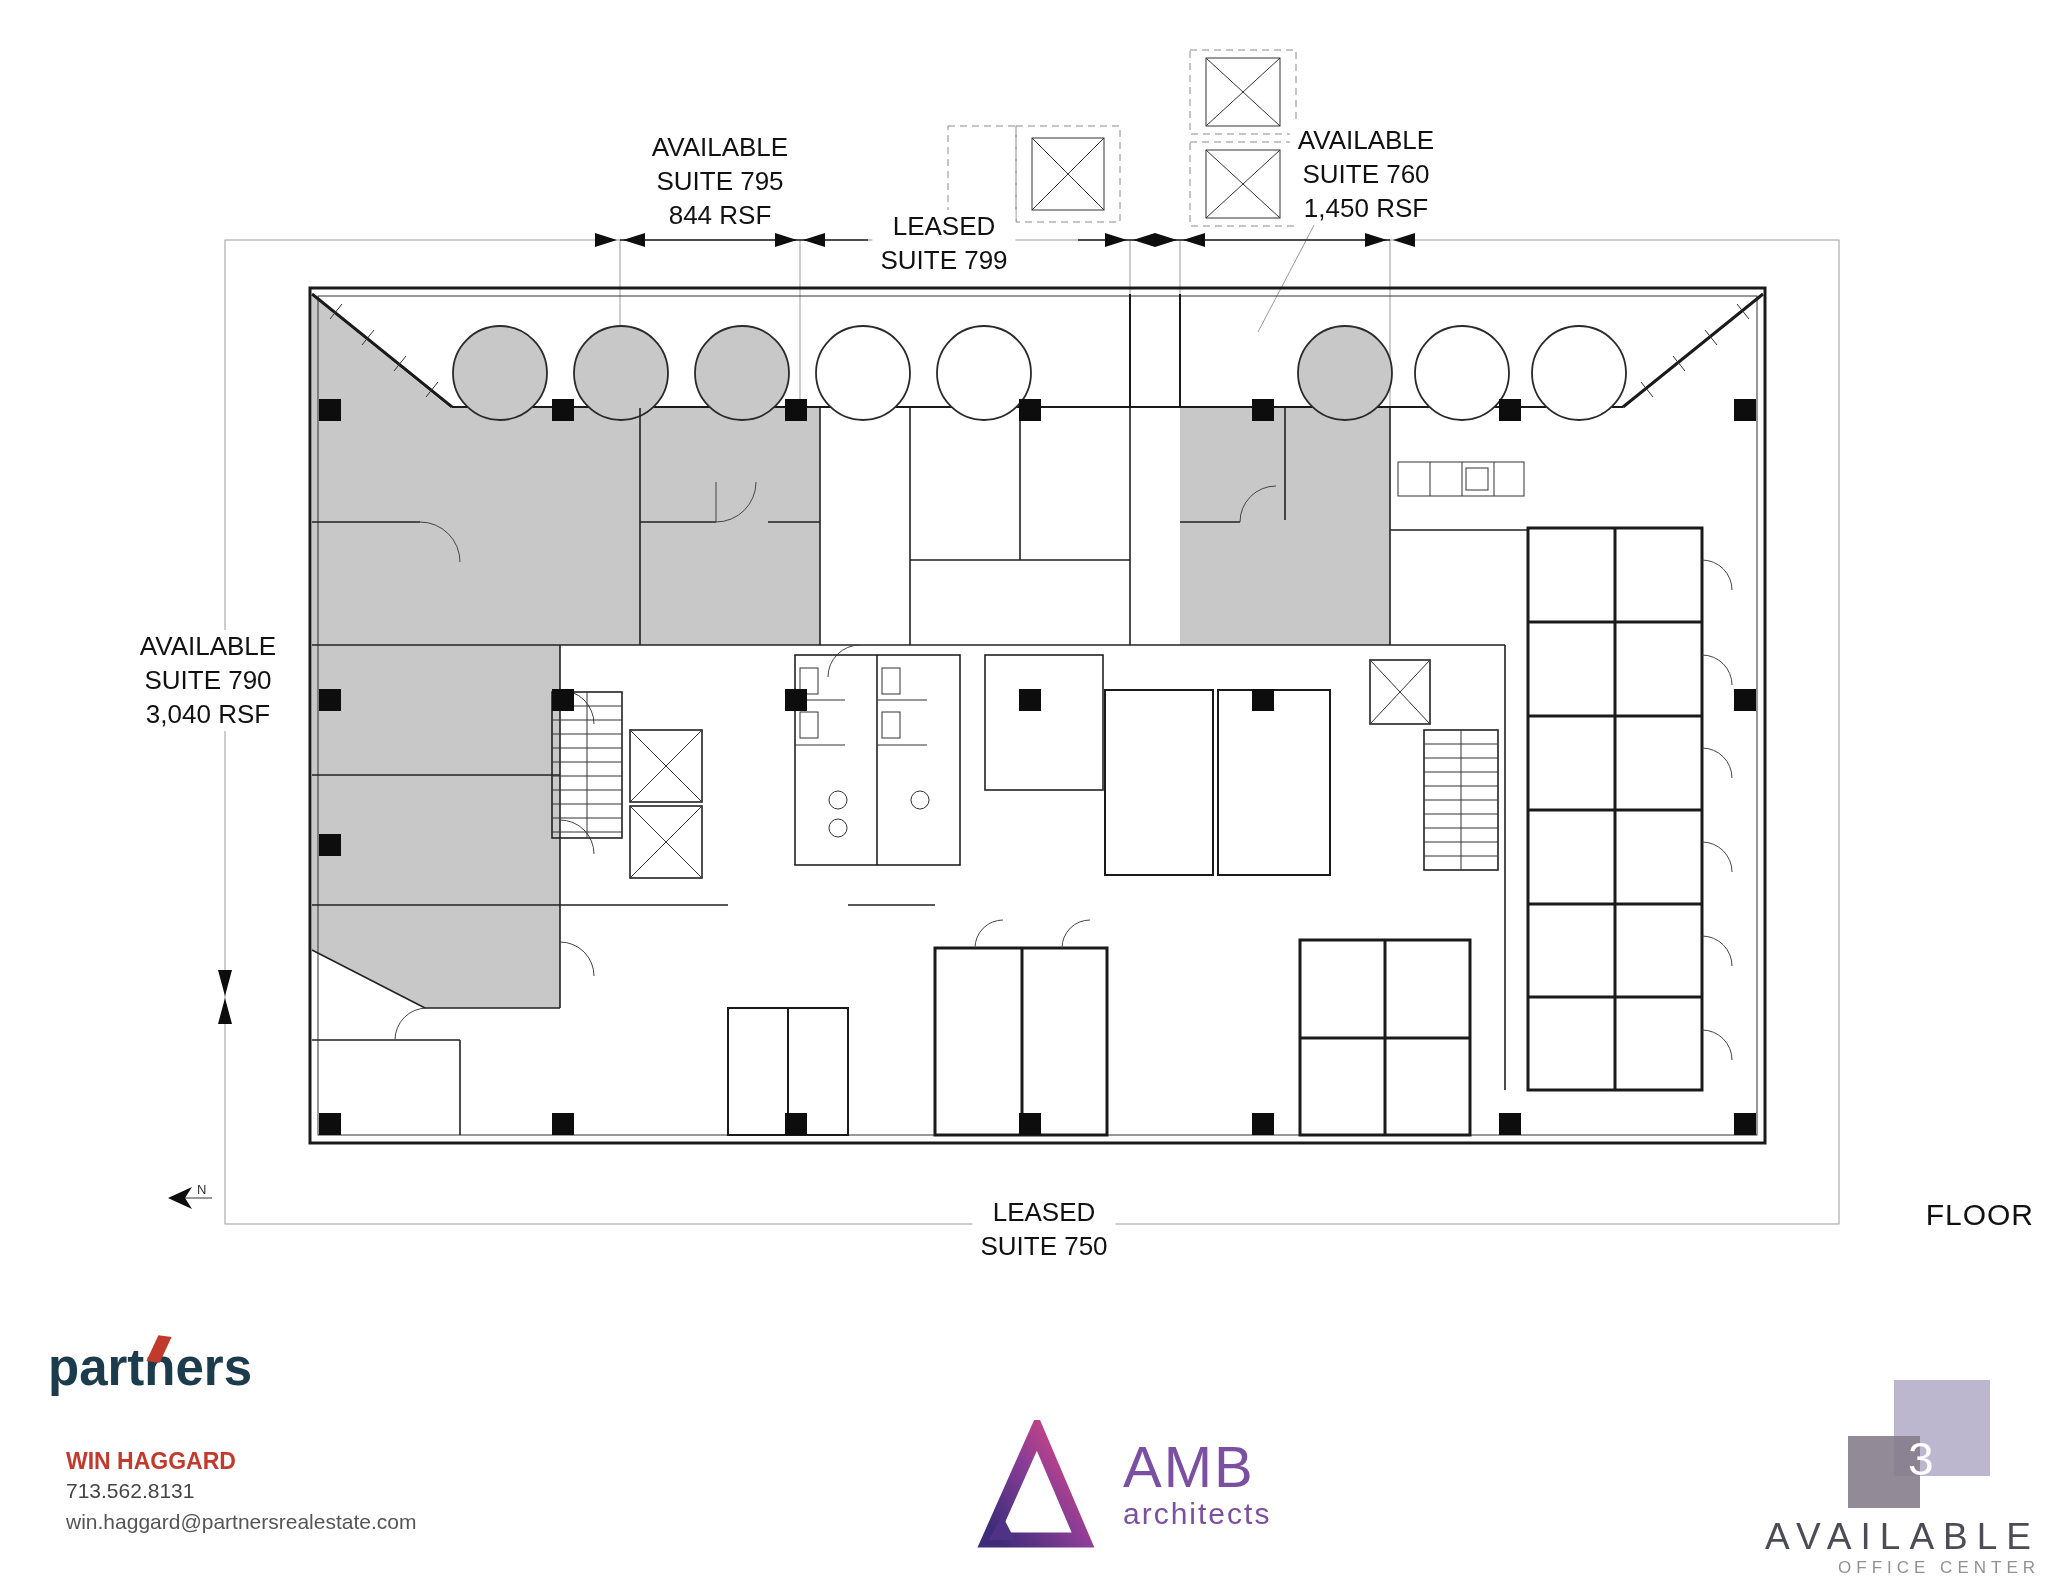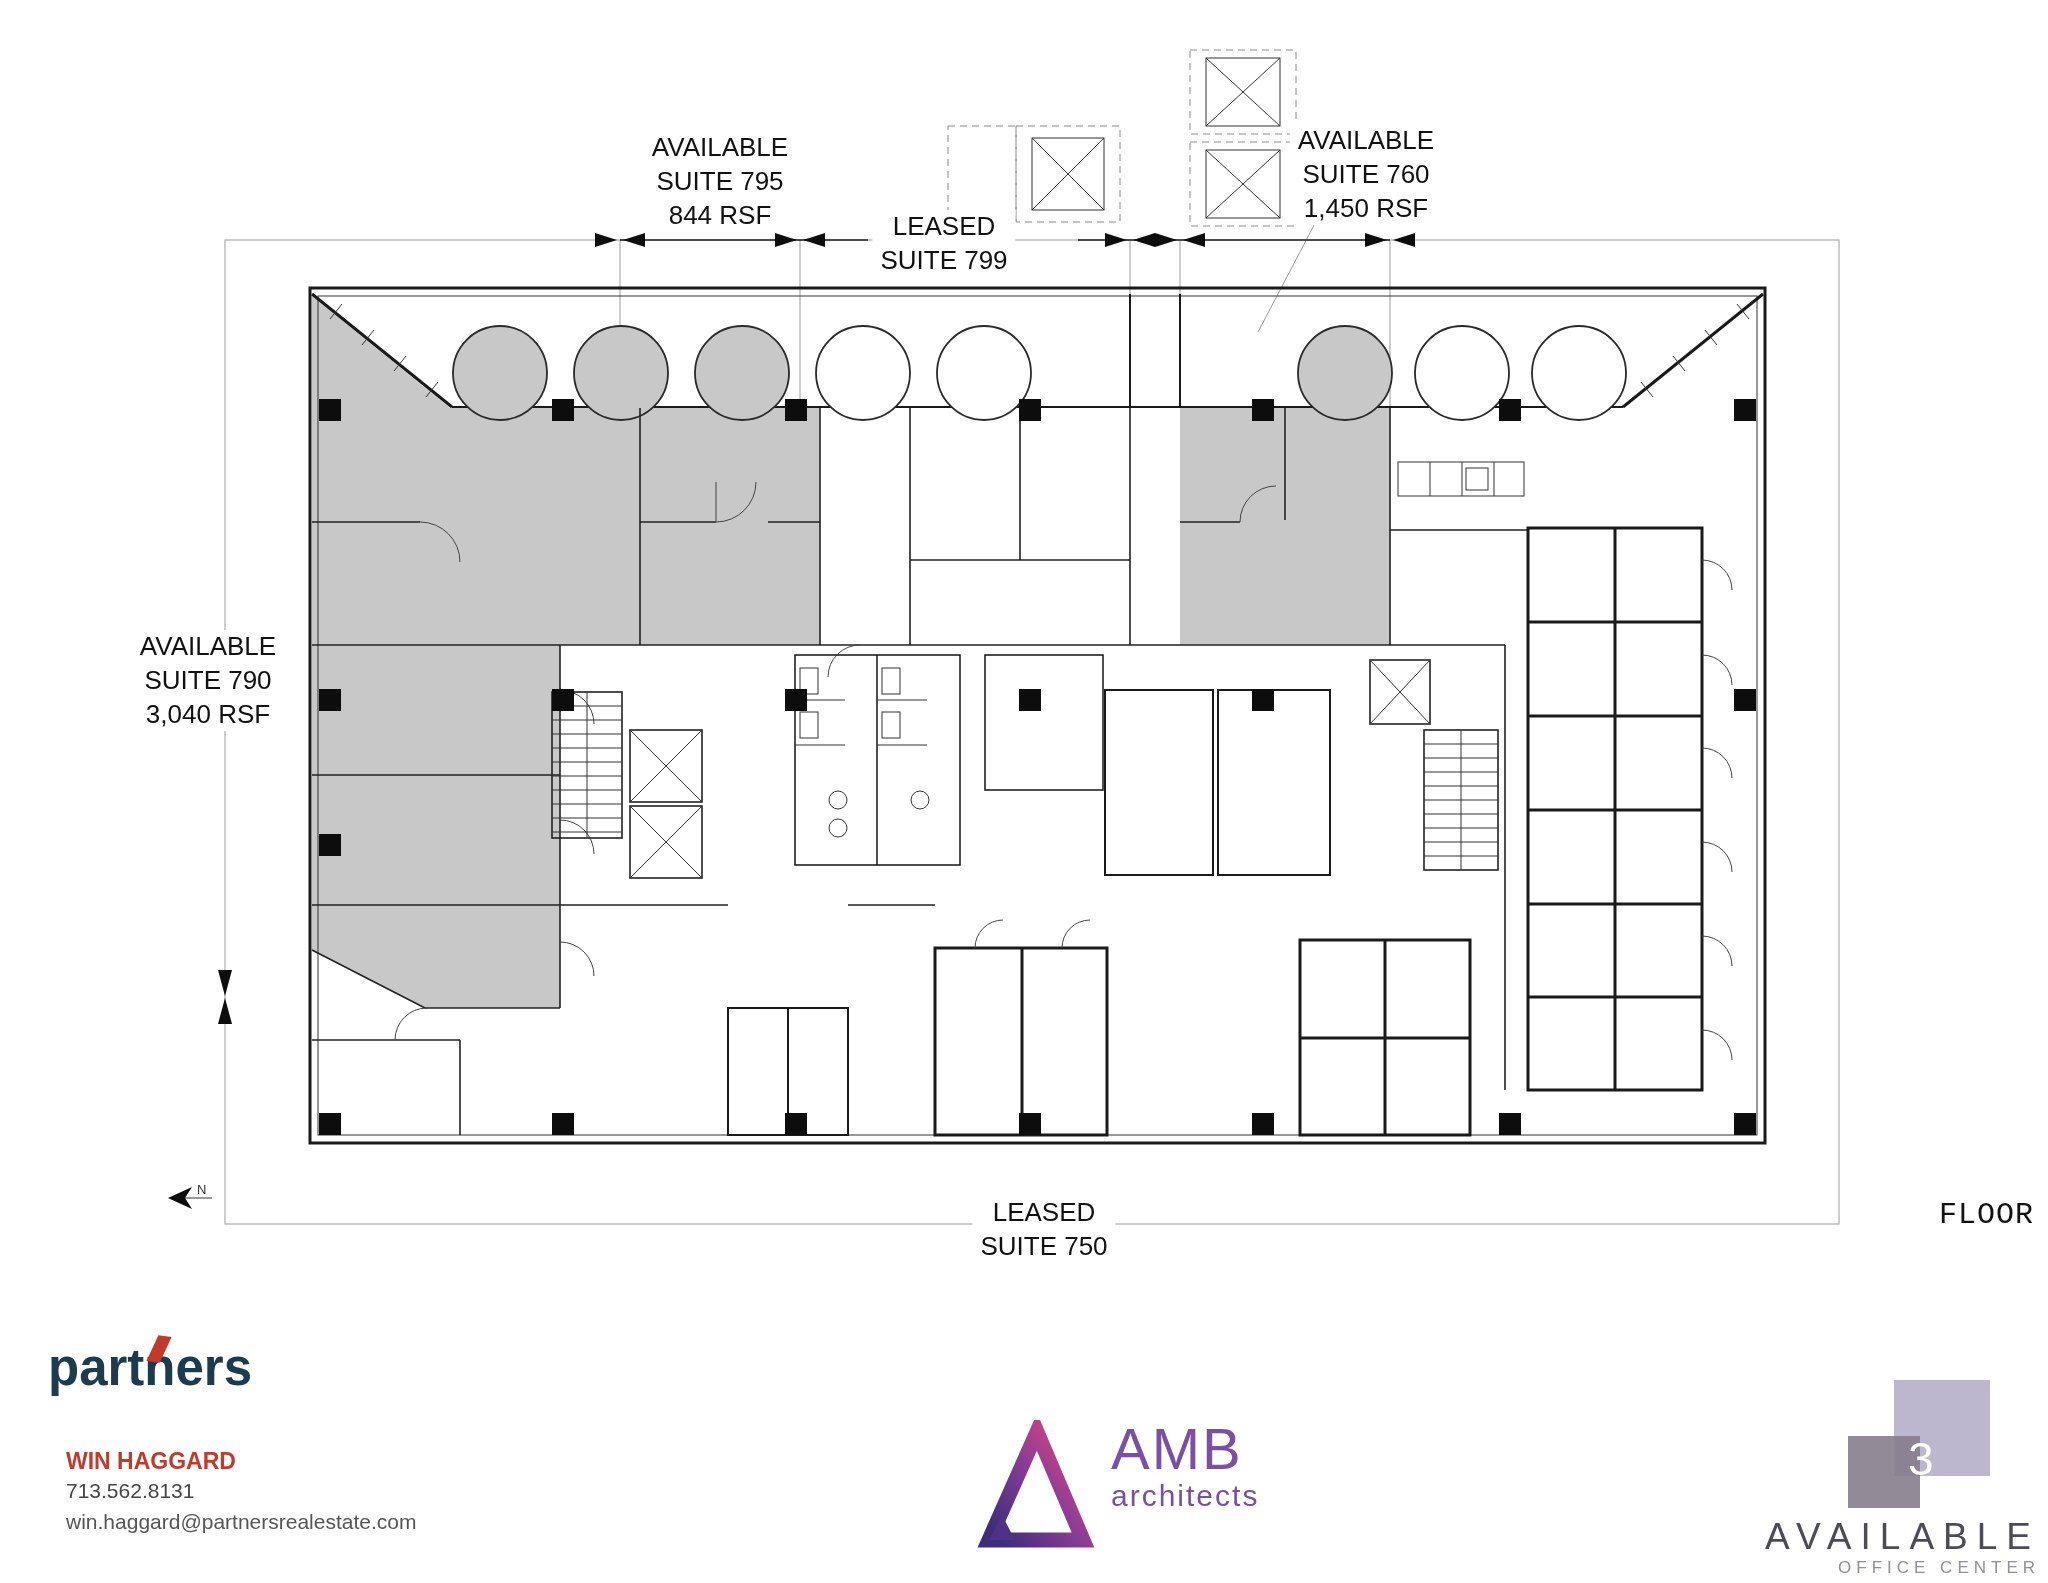--- a/index.html
+++ b/index.html
@@ -16,36 +16,36 @@
   .dash{stroke:#8a8a8a;stroke-width:1;fill:none;stroke-dasharray:7 5}
   .arc{stroke:#444;stroke-width:1;fill:none}
   .col{fill:#0d0d0d}
   .arrow{fill:#0d0d0d}
   .bay{stroke:#2a2a2a;stroke-width:1.8}
 
   
   .lbl{position:absolute;transform:translateX(-50%);text-align:center;
        font-size:26px;line-height:1.3;color:#111;white-space:nowrap;}
   .lbl.bg{background:#fff;padding:0 8px;}
-  .floor-tag{position:absolute;right:14px;top:1198px;display:flex;align-items:center;gap:16px;font-family:Liberation Mono, monospace;}
+  .floor-tag{position:absolute;right:14px;top:1198px;display:flex;align-items:center;gap:16px;}
   .floor-word{font-size:30px;letter-spacing:1px;color:#111;}
   .floor-num{font-size:118px;font-weight:bold;letter-spacing:-4px;line-height:.95;color:#0d0d0d;}
 
   
   .plogo{position:absolute;left:48px;top:1342px;font-size:51px;font-weight:bold;
          color:#1c3b4d;letter-spacing:0;line-height:1;}
   .plogo .tmark{position:absolute;left:104px;top:-6px;width:14px;height:26px;
          background:#c23a2c;transform:skewX(-18deg) rotate(8deg);}
   .contact{position:absolute;top:1446px;line-height:1.35;}
   .contact .cname{font-size:23px;font-weight:bold;color:#c23a2c;margin-bottom:0;}
   .contact .cphone{font-size:21px;color:#454545;margin-bottom:3px;}
   .contact .cemail{font-size:21px;color:#555;}
   .c1{left:66px;} .c2{left:442px;}
 
-  .amb{position:absolute;left:975px;top:1420px;display:flex;align-items:flex-start;gap:16px;}
+  .amb{position:absolute;left:975px;top:1420px;display:flex;align-items:center;gap:28px;}
   .amb-text .amb-name{font-size:58px;color:#7b4fa1;letter-spacing:2px;line-height:1;}
   .amb-text .amb-tag{font-size:30px;color:#7b4fa1;letter-spacing:2px;margin-top:1px;}
 
   .gall{position:absolute;left:1848px;top:1380px;width:192px;height:136px;}
   .gall .sq1{position:absolute;left:46px;top:0;width:96px;height:96px;background:#b0aac6;opacity:.85;}
   .gall .sq2{position:absolute;left:0;top:56px;width:72px;height:72px;background:#867d8c;opacity:.9;}
   .gall .num{position:absolute;left:60px;top:52px;font-size:46px;color:#fdfdfd;}
   .gall-name{position:absolute;right:8px;top:1516px;font-size:37px;color:#4c4c57;
              letter-spacing:9px;white-space:nowrap;}
   .gall-sub{position:absolute;right:8px;top:1558px;font-size:17px;color:#90909a;

